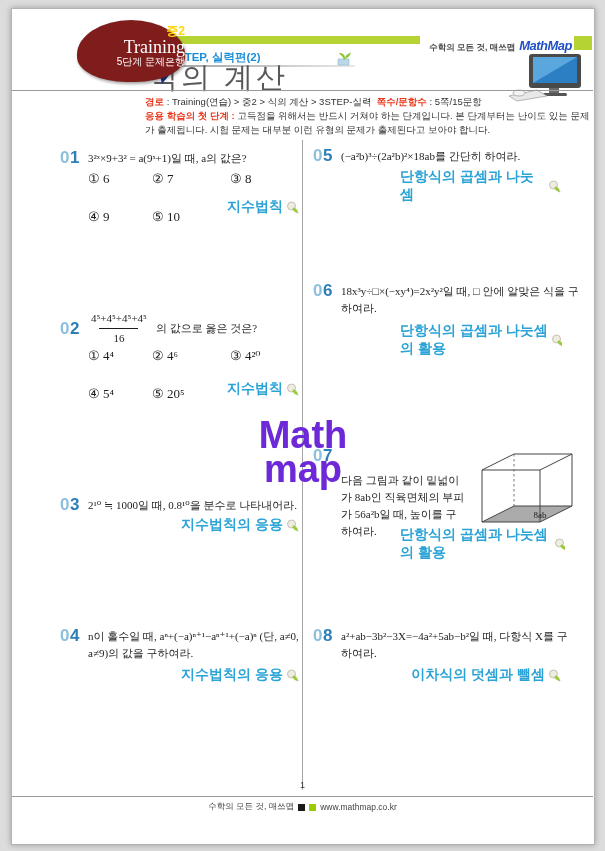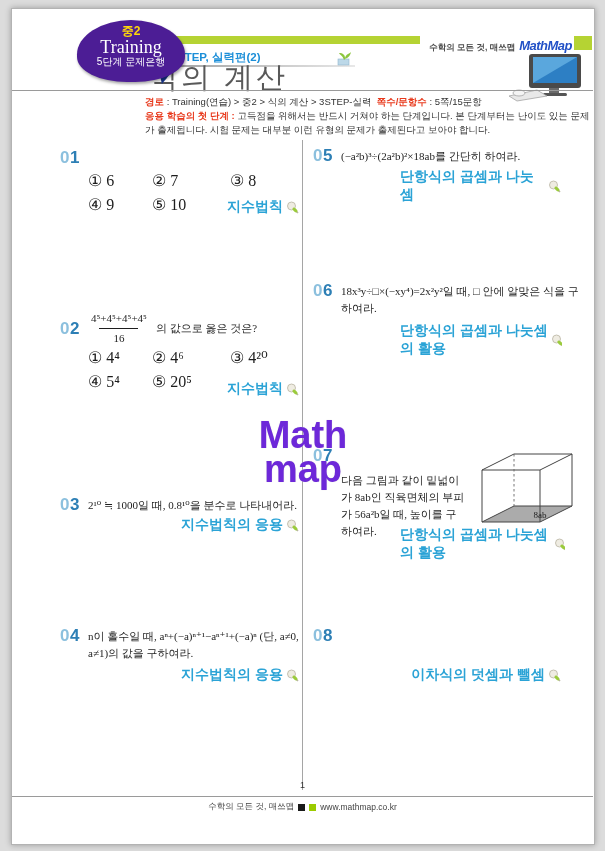--- a/index.html
+++ b/index.html
@@ -8,22 +8,22 @@
   .page{position:absolute;left:11px;top:8px;width:582px;height:835px;background:#fff;
         border:1px solid #b3b3b3;box-shadow:0 0 6px rgba(0,0,0,.3);}
   .abs{position:absolute;}
 
   
   .green-bar{left:150px;top:36px;width:270px;height:8px;background:#b5d333;}
   .green-square{left:574px;top:36px;width:18px;height:14px;background:#b5d333;}
   .slogan-row{left:420px;top:38px;width:152px;display:flex;align-items:baseline;justify-content:flex-end;gap:4px;}
   .slogan{font-size:8.5px;color:#4a4a4a;font-weight:bold;white-space:nowrap;}
   .logo-text{font-size:13px;font-weight:bold;font-style:italic;color:#2150c6;letter-spacing:-0.5px;}
-  .badge{left:77px;top:20px;width:108px;height:62px;background:#4c1d95;
-         border-radius:52% 52% 48% 48% / 58% 58% 42% 42%;text-align:center;z-index:5;
+  .badge{left:77px;top:20px;width:108px;height:62px;background:#7f1d1d;
+         border-radius:52% 52% 48% 48% / 58% 58% 42% 42%;text-align:right;z-index:5;
          box-shadow:1px 2px 3px rgba(0,0,0,.35);padding-top:4px;box-sizing:border-box;color:#fff;}
   .badge-tail{left:160px;top:66px;width:0;height:0;border-top:16px solid #17358c;
               border-right:20px solid transparent;transform:rotate(-12deg);z-index:4;}
   .badge-grade{font-size:12px;font-weight:bold;color:#ffd60a;line-height:14px;}
   .badge-brand{font-family:"Liberation Serif","DejaVu Serif",serif;font-size:18px;line-height:19px;color:#fff;}
   .badge-sub{font-size:10px;font-weight:normal;color:#fff;line-height:10px;}
   .step-num{left:151px;top:36px;font-size:28px;font-weight:bold;color:#1b8ed8;line-height:28px;}
   .step-label{left:177px;top:50px;font-size:11.5px;font-weight:bold;color:#1b8ed8;}
   .step-underline{left:150px;top:65px;width:205px;height:2px;background:linear-gradient(to right,#9a9a9a,#e8e8e8);}
   .page-title{left:149px;top:62px;font-size:29px;color:#595959;letter-spacing:3px;line-height:30px;}
@@ -38,22 +38,22 @@
   .v-divider{left:302px;top:140px;width:1px;height:650px;background:#a5a5a5;}
   .watermark{left:238px;top:386px;width:130px;text-align:center;z-index:2;
              font-size:38px;font-weight:800;line-height:34px;color:#6d28d9;
              text-shadow:0 0 1px #d0d0d0;pointer-events:none;margin-top:32px;}
 
   
   .pnum{font-size:17px;font-weight:bold;line-height:18px;letter-spacing:0.5px;}
   .pnum .z{color:#8cc0de;}
   .pnum .d{color:#2d7fb5;}
   .pbody{font-family:"Liberation Serif","DejaVu Serif",serif;font-size:11px;line-height:1.55;color:#1d1d1d;}
-  .choices{display:grid;grid-template-columns:64px 78px auto;row-gap:5px;
-           font-family:"Liberation Serif","DejaVu Serif",serif;font-size:16px;color:#1d1d1d;}
+  .choices{display:grid;grid-template-columns:64px 78px auto;row-gap:22px;
+           font-family:"Liberation Serif","DejaVu Serif",serif;font-size:13px;color:#1d1d1d;}
   .tag-row{display:flex;align-items:center;justify-content:flex-end;gap:3px;}
   .tag{font-size:14px;font-weight:bold;color:#2ba3d6;}
   .frac-line{display:inline-flex;align-items:center;gap:6px;}
   .frac{display:inline-flex;flex-direction:column;align-items:center;font-size:11px;}
   .frac .num{padding:0 3px 1px 3px;}
   .frac .den{border-top:1px solid #1d1d1d;padding:1px 14px 0 14px;}
 
   
   .page-num{left:0;top:780px;width:605px;text-align:center;font-size:9px;color:#333;}
   .footer-rule{left:12px;top:796px;width:581px;height:1px;background:#9a9a9a;}
@@ -123,20 +123,21 @@
   <div class="abs v-divider"></div>
 
   <div class="abs watermark">
     <div>Math</div>
     <div>map</div>
   </div>
 
   <div class="abs pnum" style="left:60px;top:149px;">
     <span class="z">0</span><span class="d">1</span>
   </div>
+  <div class="abs pbody" style="left:88px;top:150px;width:212px;">3²ˣ×9+3² = a(9ˣ+1)일 때, a의 값은?</div>
   <div class="abs choices" style="left:88px;top:171px;width:210px;">
     <span>① 6</span>
     <span>② 7</span>
     <span>③ 8</span>
     <span>④ 9</span>
     <span>⑤ 10</span>
   </div>
   <div class="abs tag-row" style="left:150px;top:198px;width:150px;">
     <span class="tag">지수법칙</span>
     <svg width="14" height="13">
@@ -181,21 +182,21 @@
     <svg width="14" height="13">
       <circle cx="5.5" cy="5" r="4" fill="#efece2" stroke="#b9b4a2" stroke-width="0.8"></circle>
       <path d="M8 8 L12 12" stroke="#b9b4a2" stroke-width="1.6"></path>
       <ellipse cx="9" cy="9" rx="3" ry="1.6" fill="#9bcb3c" transform="rotate(40 9 9)"></ellipse>
     </svg>
   </div>
 
   <div class="abs pnum" style="left:60px;top:627px;">
     <span class="z">0</span><span class="d">4</span>
   </div>
-  <div class="abs pbody" style="left:88px;top:628px;width:213px;">n이 홀수일 때, aⁿ+(−a)ⁿ⁺¹−aⁿ⁺¹+(−a)ⁿ (단, a≠0, a≠1)의 값을 구하여라.</div>
+  <div class="abs pbody" style="left:88px;top:628px;width:213px;">n이 홀수일 때, aⁿ+(−a)ⁿ⁺¹−aⁿ⁺¹+(−a)ⁿ (단, a≠0, a≠9)의 값을 구하여라.</div>
   <div class="abs tag-row" style="left:150px;top:666px;width:150px;">
     <span class="tag">지수법칙의 응용</span>
     <svg width="14" height="13">
       <circle cx="5.5" cy="5" r="4" fill="#efece2" stroke="#b9b4a2" stroke-width="0.8"></circle>
       <path d="M8 8 L12 12" stroke="#b9b4a2" stroke-width="1.6"></path>
       <ellipse cx="9" cy="9" rx="3" ry="1.6" fill="#9bcb3c" transform="rotate(40 9 9)"></ellipse>
     </svg>
   </div>
 
   <div class="abs pnum" style="left:313px;top:147px;">
@@ -242,20 +243,21 @@
     <svg width="14" height="13">
       <circle cx="5.5" cy="5" r="4" fill="#efece2" stroke="#b9b4a2" stroke-width="0.8"></circle>
       <path d="M8 8 L12 12" stroke="#b9b4a2" stroke-width="1.6"></path>
       <ellipse cx="9" cy="9" rx="3" ry="1.6" fill="#9bcb3c" transform="rotate(40 9 9)"></ellipse>
     </svg>
   </div>
 
   <div class="abs pnum" style="left:313px;top:627px;">
     <span class="z">0</span><span class="d">8</span>
   </div>
+  <div class="abs pbody" style="left:341px;top:628px;width:232px;">a²+ab−3b²−3X=−4a²+5ab−b²일 때, 다항식 X를 구하여라.</div>
   <div class="abs tag-row" style="left:400px;top:666px;width:162px;">
     <span class="tag">이차식의 덧셈과 뺄셈</span>
     <svg width="14" height="13">
       <circle cx="5.5" cy="5" r="4" fill="#efece2" stroke="#b9b4a2" stroke-width="0.8"></circle>
       <path d="M8 8 L12 12" stroke="#b9b4a2" stroke-width="1.6"></path>
       <ellipse cx="9" cy="9" rx="3" ry="1.6" fill="#9bcb3c" transform="rotate(40 9 9)"></ellipse>
     </svg>
   </div>
 
   <div class="abs page-num">1</div>

